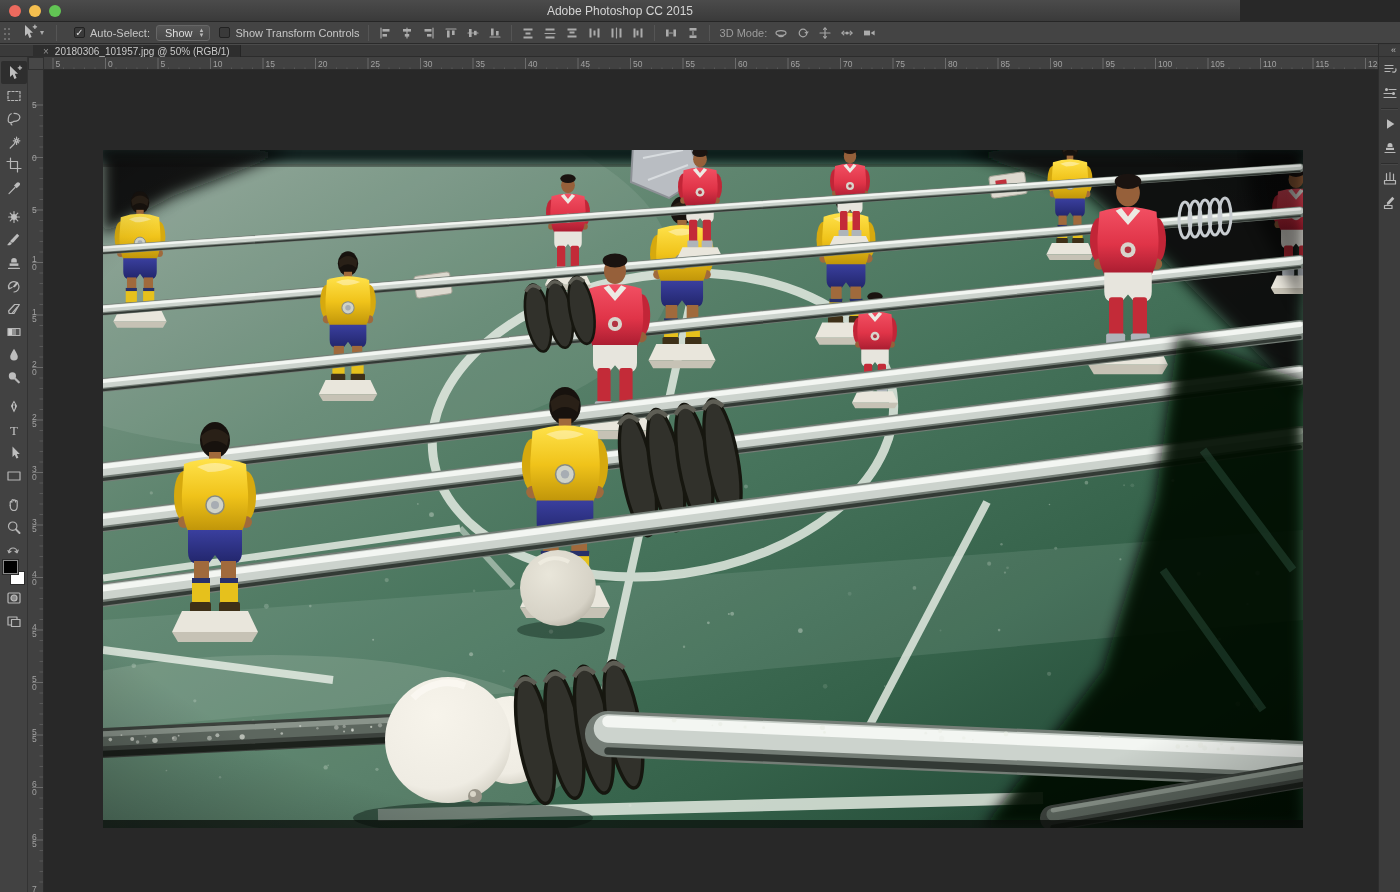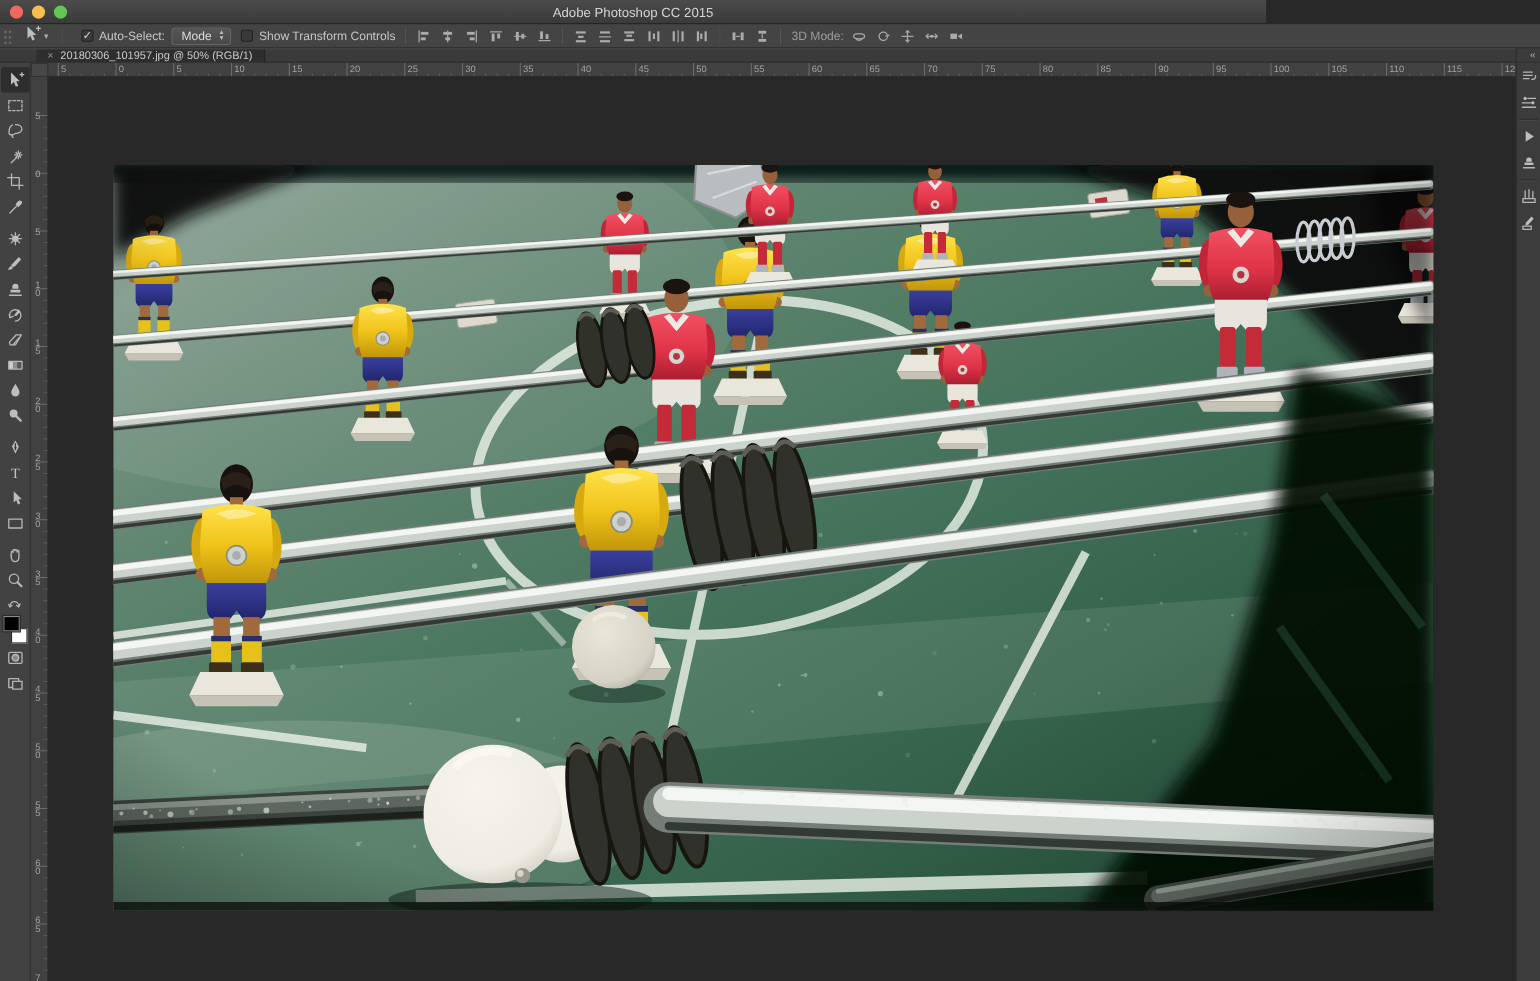--- a/index.html
+++ b/index.html
@@ -1,20 +1,20 @@
 <!DOCTYPE html>
 <html><head>
 <meta charset="utf-8">
 <style>
   html,body{margin:0;padding:0;background:#1e1e1e;}
   *{box-sizing:border-box;}
   #app{position:relative;width:1400px;height:892px;overflow:hidden;
        font-family:"Liberation Sans",sans-serif;background:#282828;user-select:none;}
   
-  #titlebar{position:absolute;left:0;top:0;width:1151px;height:22px;
+  #titlebar{position:absolute;left:0;top:0;width:1240px;height:22px;
     background:linear-gradient(#4b4b4b,#3a3a3a);border-bottom:1px solid #262626;
     display:flex;align-items:center;justify-content:center;}
   #titlebar .title{font-size:12px;color:#d4d4d4;}
   .lights{position:absolute;left:9px;top:5px;display:flex;gap:8px;}
   .light{width:12px;height:12px;border-radius:50%;}
   .light.red{background:#ec6a5e;}.light.yellow{background:#f5bf4f;}.light.green{background:#62c554;}
   
   #optionsbar{position:absolute;left:0;top:22px;width:1400px;height:22px;background:#444444;
     border-bottom:1px solid #2a2a2a;display:flex;align-items:center;font-size:11px;color:#c6c6c6;}
   .grip{width:10px;height:14px;margin-left:2px;
@@ -83,21 +83,21 @@
       <span id="opt-tool-icon"><svg width="18" height="18" viewBox="0 0 18 18" fill="none" stroke="#b6b6b6" stroke-width="1.2" stroke-linecap="round" stroke-linejoin="round">
             <path d="M5 2v11l2.6-2.4 1.8 4.3 2.2-.9-1.8-4.2H13z" fill="#bdbdbd" stroke="none"></path>
             <path d="M13.2 3.8h3.4M14.9 2.1v3.4" stroke="#bdbdbd"></path>
           </svg></span>
       <span class="caret">▾</span>
     </div>
     <div class="obar-sep"></div>
     <span class="cb" id="cb-autoselect">✓</span>
     <span>Auto-Select:</span>
     <div class="dropdown">
-      <span>Mode</span>
+      <span>Show</span>
       <span class="updown">
           <span>▲</span>
           <span>▼</span>
         </span>
     </div>
     <span class="cb" id="cb-transform"></span>
     <span>Show Transform Controls</span>
     <div class="obar-sep"></div>
     <div class="oicons" id="align-group">
         <span class="oicon">

